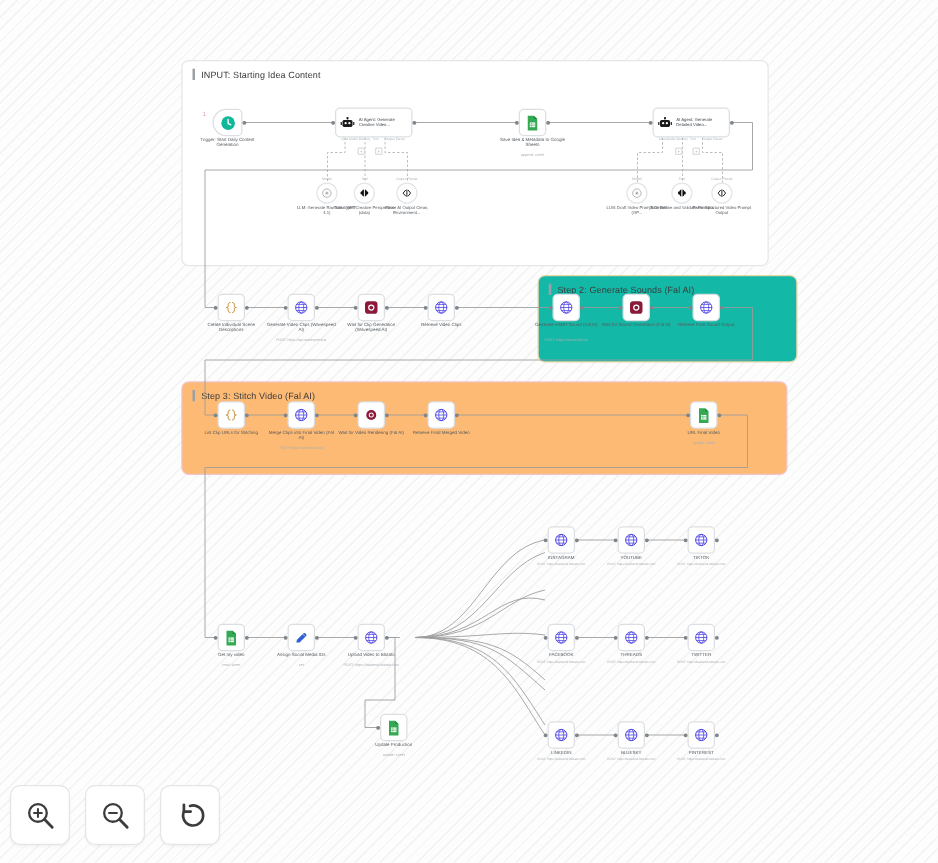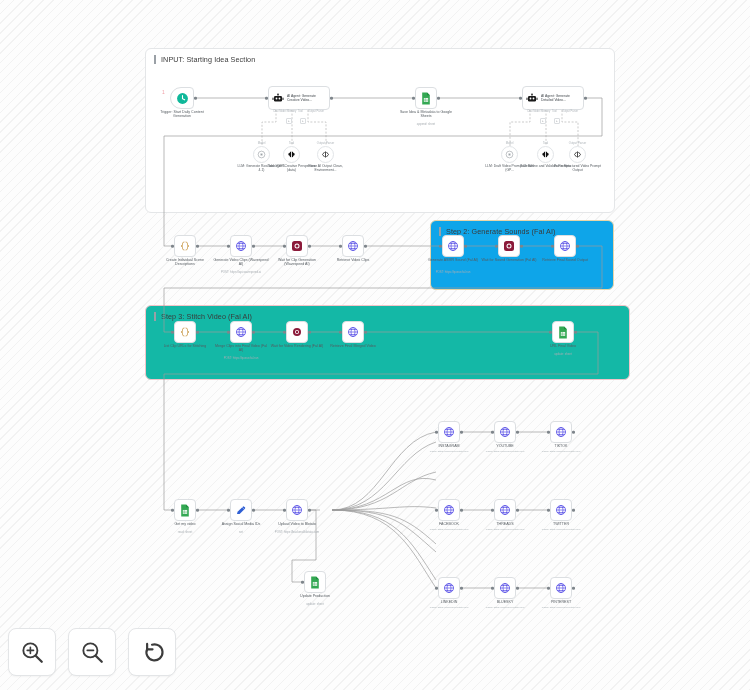--- a/index.html
+++ b/index.html
@@ -53,27 +53,27 @@
     left: 5px; top: 8px; width: 470px; height: 165px;
     background: #ffffff;
     border: 1px solid #e4e6e8;
   }
   #sec-step1 {
     left: 5px; top: 180px; width: 280px; height: 70px;
     background: #f4e6c8;
     border: 1px solid #e8d5a8;
   }
   #sec-step2 {
-    left: 290px; top: 180px; width: 184px; height: 70px;
-    background: #0ea5e9;
+    left: 290px; top: 180px; width: 208px; height: 70px;
+    background: #14b8a6;
     border: 1px solid #e8d5a8;
   }
   #sec-step3 {
     left: 5px; top: 265px; width: 485px; height: 75px;
-    background: #14b8a6;
+    background: #fdba74;
     border: 1px solid #f2c4c9;
     text-align: center;
   }
   #sec-step4 {
     left: 5px; top: 355px; width: 490px; height: 240px;
     background: #d8f0e0;
     border: 1px solid #bee5cd;
   }
 
   
@@ -255,21 +255,21 @@
     box-shadow: 0 1px 2px rgba(0,0,0,0.04);
   }
 </style>
 </head>
 <body>
 
 <div id="canvas">
   <div class="canvas-inner">
 
     <div class="section" id="sec-input">
-      <div class="section-title">INPUT: Starting Idea Section</div>
+      <div class="section-title">INPUT: Starting Idea Content</div>
     </div>
     <div class="section" id="sec-step2">
       <div class="section-title">Step 2: Generate Sounds (Fal AI)</div>
     </div>
     <div class="section" id="sec-step3">
       <div class="section-title">Step 3: Stitch Video (Fal AI)</div>
     </div>
 
     <svg id="edges" viewBox="0 0 500 600">
 

